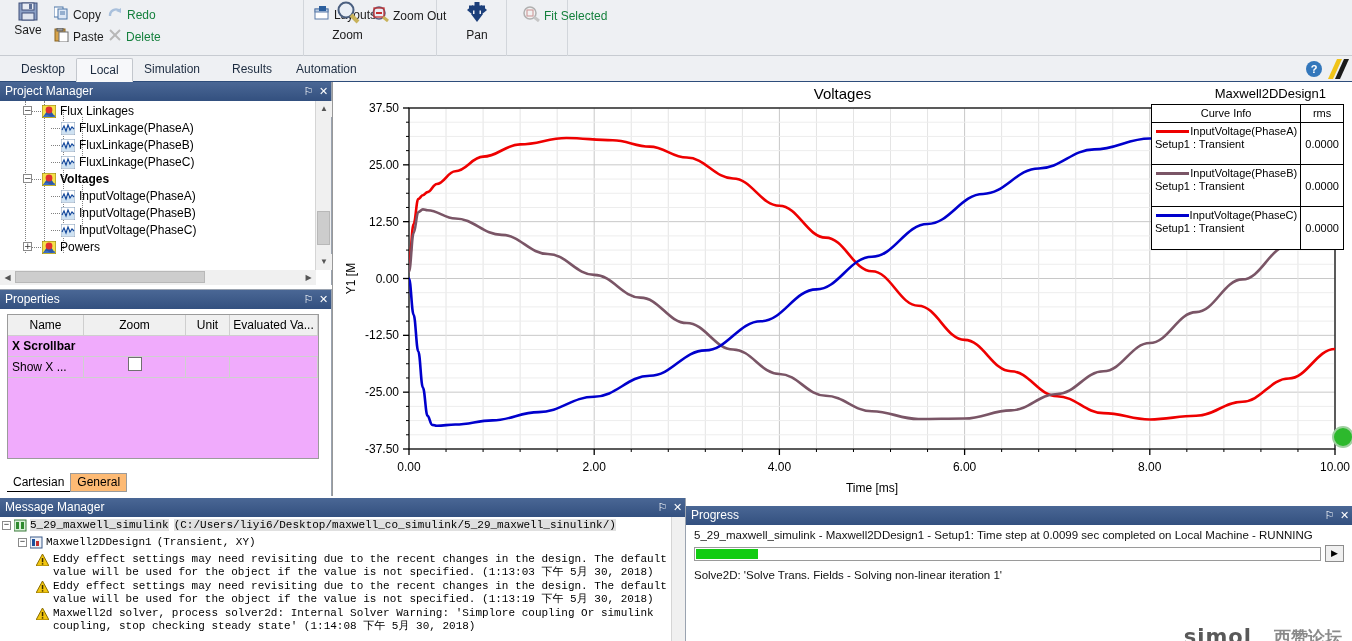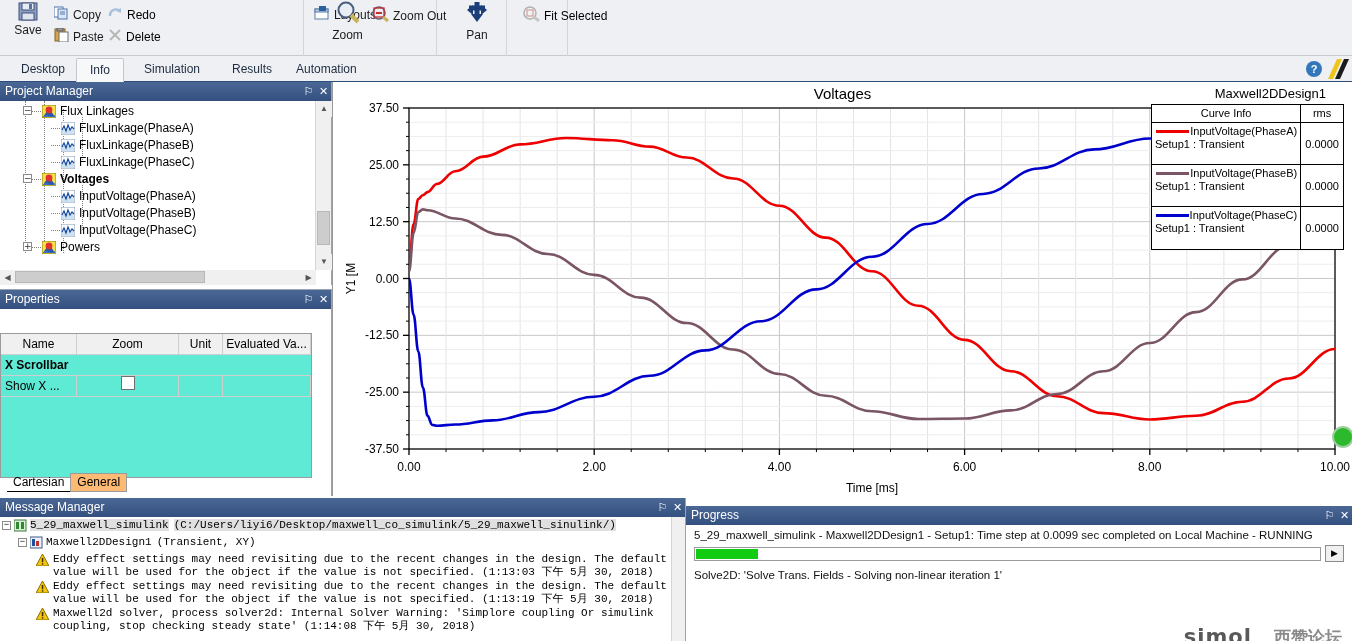--- a/index.html
+++ b/index.html
@@ -17,21 +17,21 @@
   .ribbon {
     position: absolute; left: 0; top: 0; width: 1352px; height: 56px;
     background: #eef0f3;
     border-bottom: 1px solid #c7cbd1;
   }
   .rib-group {
     position: absolute; top: 0; height: 56px;
     border-right: 1px solid #d2d6db;
   }
   .rib-label { font-size: 12px; color: #1b1b1b; }
-  .rib-label.dis { color: #000000; }
+  .rib-label.dis { color: #15803d; }
 
   .save-btn { position:absolute; left:6px; top:0; width:44px; height:56px;
      display:flex; flex-direction:column; align-items:center; justify-content:flex-start; padding-top:2px;}
   .save-ico { width:22px;height:21px; position:relative; }
 
   .mini-row { position:absolute; display:flex; align-items:center; gap:4px; }
 
   
   .tabbar {
     position: absolute; left: 0; top: 56px; width: 1352px; height: 26px;
@@ -77,21 +77,21 @@
   .vscroll { position:absolute; right:0; top:19px; width:16px; height:169px; background:#f0f0f0; border-left:1px solid #d5d5d5;}
   .vs-btn { width:16px;height:16px; background:#f0f0f0; text-align:center; font-size:8px; line-height:16px; color:#555;}
   .vs-thumb { position:absolute; left:1px; width:13px; background:#cdcdcd; border:1px solid #b8b8b8;}
   .hscroll { position:absolute; left:0; bottom:0; width:316px; height:15px; background:#f0f0f0; display:flex;}
   .hs-btn { width:15px; height:15px; text-align:center; font-size:8px; line-height:15px; color:#555;}
   .hs-track { flex:1; position:relative; }
   .hs-thumb { position:absolute; left:0; top:1px; height:12px; background:#cdcdcd; border:1px solid #b8b8b8;}
 
   
   #props { left:0; top:289px; width:332px; height:207px; border-right:1px solid #9aa3b0; border-top:1px solid #9aa3b0;}
-  .proptbl { position:absolute; left:0; top:24px; width:312px; height:145px; border:1px solid #9b9b9b; background:#5eead4; overflow:hidden;margin-top:19px;}
+  .proptbl { position:absolute; left:7px; top:24px; width:312px; height:145px; border:1px solid #9b9b9b; background:#f0abfc; overflow:hidden;}
   .prow { display:flex; height:21px; }
   .pcell { border-right:1px solid #cfcfcf; border-bottom:1px solid #cfcfcf;
      font-size:12px; line-height:20px; padding-left:4px; overflow:hidden; white-space:nowrap;}
   .phead { background:#f0f0f0; text-align:center; padding-left:0; font-size:12px;}
   .ptabs { position:absolute; left:7px; bottom:4px; display:flex; align-items:flex-end; }
   .ptab { font-size:12px; padding:1px 6px 2px 6px; }
   .ptab.sel { border-bottom:1px solid #000; }
   .ptab.un { border:1px solid #9b9b9b; background:#fdba74; margin-bottom:0px;}
   .chkbox { width:14px;height:14px;border:1px solid #707070;background:#fff; display:inline-block;}
 
@@ -265,21 +265,21 @@
           </span>
           <span class="rib-label dis">Fit Selected</span>
         </div>
       </div>
 
     </div>
   </div>
 
   <div class="tabbar">
     <div class="tab" style="left:8px;">Desktop</div>
-    <div class="tab active" style="left:76px;">Info</div>
+    <div class="tab active" style="left:76px;">Local</div>
     <div class="tab" style="left:131px;">Simulation</div>
     <div class="tab" style="left:219px;">Results</div>
     <div class="tab" style="left:283px;">Automation</div>
     <div class="help-circ">?</div>
     <div class="corner-ico">
       <svg width="22" height="20" viewBox="0 0 22 20">
         <path d="M0 20 L9 0 L14 0 L5 20 Z" fill="#f0c419"></path>
         <path d="M7 20 L16 0 L21 0 L12 20 Z" fill="#1b1b1b"></path>
       </svg>
     </div>

